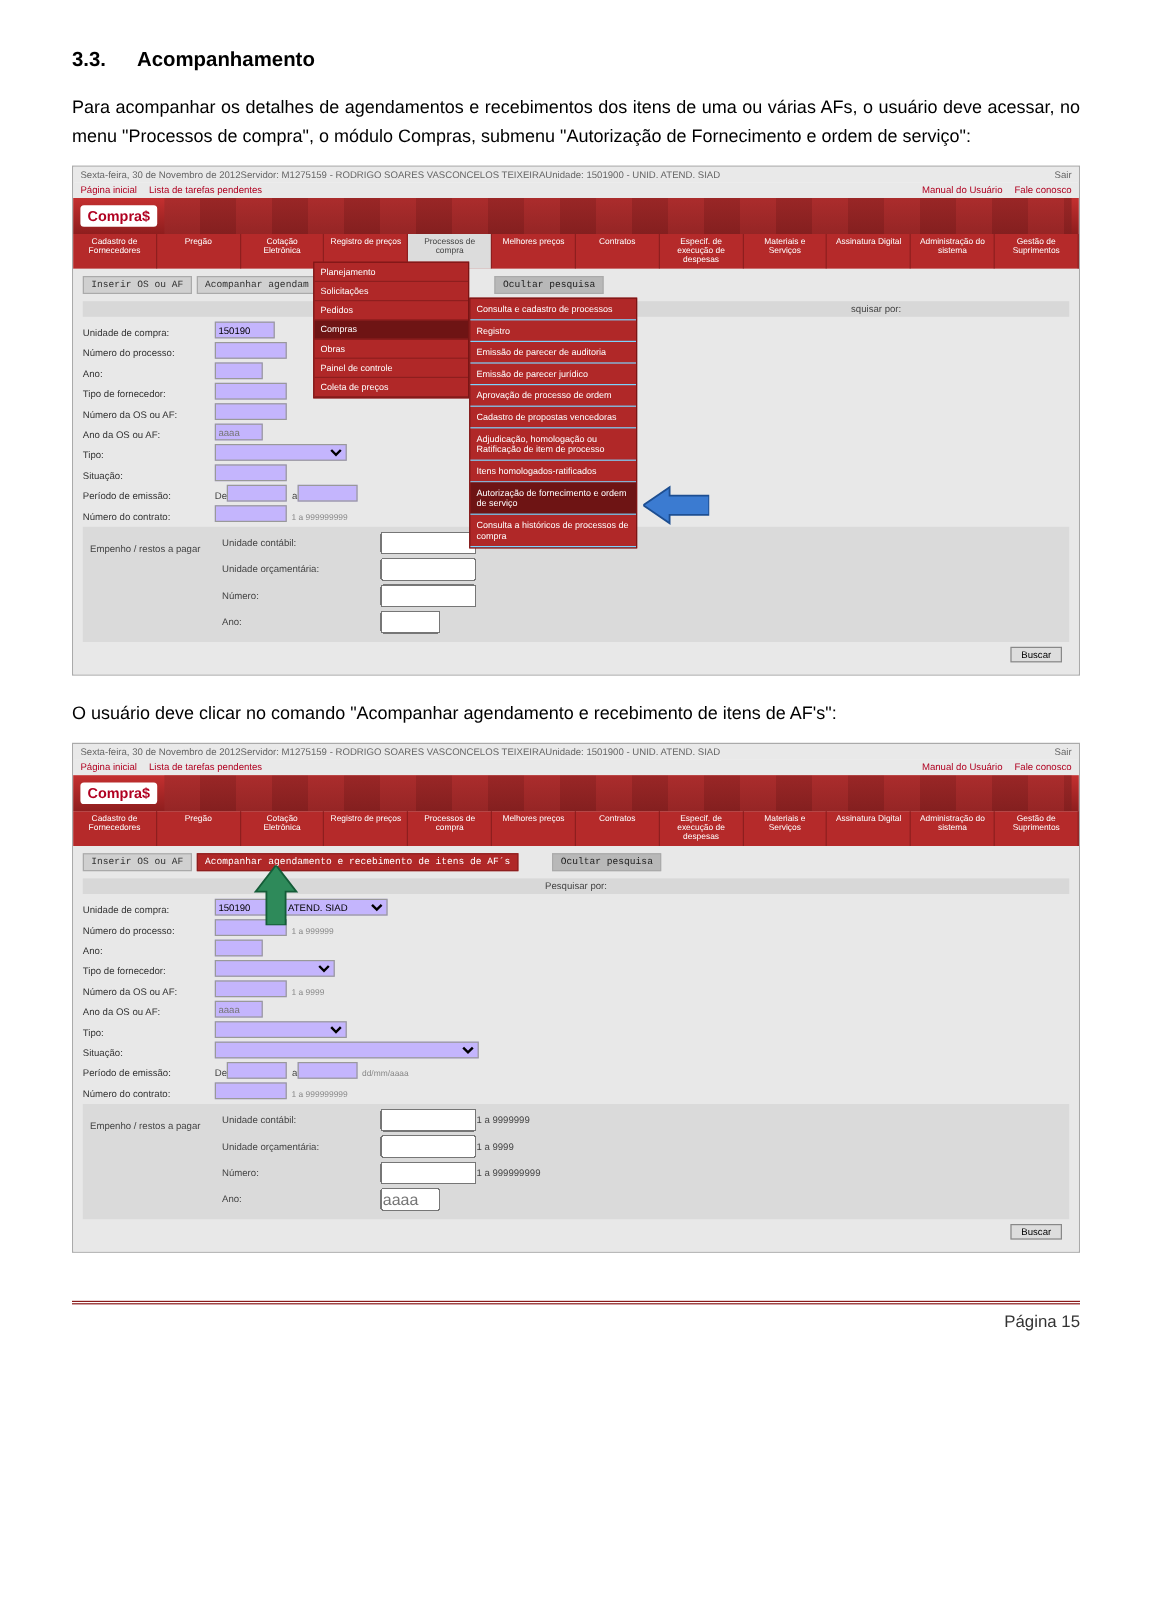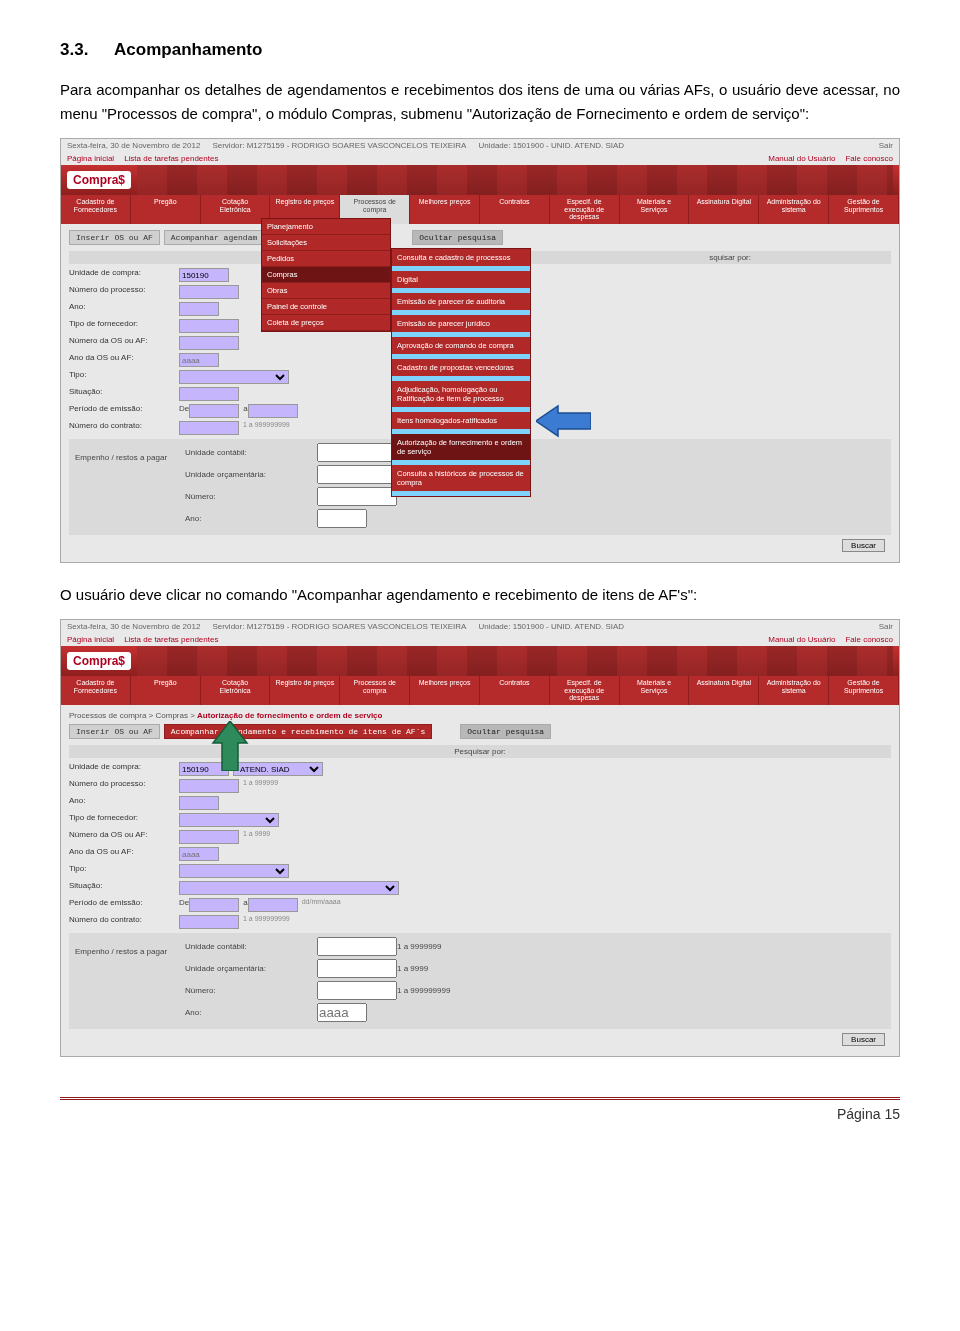--- a/index.html
+++ b/index.html
@@ -1,47 +1,47 @@
 <!DOCTYPE html>
 <html><head>
 <meta charset="utf-8">
 <style>
   * { box-sizing: border-box; margin: 0; padding: 0; }
   body { font-family: Arial, sans-serif; font-size: 12px; background: #fff; color: #000; width: 960px; margin: 0 auto; padding: 40px 60px 20px; }
   .section-heading { font-family: Arial, sans-serif; font-size: 17px; font-weight: bold; color: #000; margin-bottom: 18px; }
   .section-heading .num { display: inline-block; width: 50px; }
   .body-text { font-size: 15px; line-height: 1.6; margin-bottom: 12px; text-align: justify; }
   .screenshot { border: 1px solid #aaa; margin: 8px 0 20px; background: #f3f3f3; font-size: 9px; color: #444; }
-  .top-bar { background: #e9e9e9; padding: 2px 6px; display: flex; gap: 12px; align-items: center; color: #666; font-size: 8px; }
+  .top-bar { background: #e9e9e9; padding: 2px 6px; display: flex; align-items: center; color: #666; font-size: 8px; }
   .top-bar .spacer { flex: 1; }
   .nav-row { background: #e9e9e9; padding: 2px 6px; display: flex; align-items: center; gap: 10px; font-size: 8px; }
   .nav-row .link { color: #b00020; font-weight: normal; }
   .banner { background: linear-gradient(#c43030, #8e1e1e); height: 30px; display: flex; align-items: center; padding: 0 6px; position: relative; overflow: hidden; }
   .banner .logo { background: #fff; color: #b00020; font-weight: bold; font-size: 12px; padding: 2px 6px; border-radius: 3px; margin-right: 6px; }
   .banner .bg-img { flex: 1; height: 100%; background: repeating-linear-gradient(90deg, #9a2a2a 0 30px, #7d2020 30px 60px); opacity: 0.6; }
   .menu-bar { background: #b52a2a; display: flex; color: #fff; font-size: 7px; }
   .menu-bar .item { padding: 3px 5px; border-right: 1px solid #8e1e1e; text-align: center; line-height: 1.1; flex: 1; }
   .menu-bar .item.active { background: #dcdcdc; color: #444; }
   .content-area { display: flex; position: relative; }
   .form-area { flex: 1; padding: 6px 8px; background: #e8e8e8; }
   .breadcrumb { font-size: 8px; color: #555; margin-bottom: 4px; }
   .breadcrumb strong { color: #b00020; }
   .tab-row { display: flex; gap: 4px; margin-bottom: 6px; align-items: center; }
   .tab { background: #d0d0d0; border: 1px solid #aaa; padding: 2px 6px; font-size: 8px; color: #333; font-family: Liberation Mono, monospace; }
   .tab.red { background: #b02828; color: #fff; border-color: #8e1e1e; }
   .tab.grey { background: #b8b8b8; color: #222; }
   .search-label { background: #d8d8d8; padding: 2px 6px; text-align: center; font-size: 8px; margin-bottom: 4px; }
-  .form-row { display: flex; align-items: flex-start; margin-bottom: 3px; font-size: 8px; }
+  .form-row { display: flex; align-items: flex-end; margin-bottom: 3px; font-size: 8px; }
   .form-row .lbl { width: 110px; color: #333; }
   .form-row input, .form-row select { border: 1px solid #999; background: #c4b5fd; height: 14px; font-size: 8px; margin-right: 4px; padding: 0 2px; }
   .form-row .hint { color: #888; font-size: 7px; }
   .dropdown-overlay { position: absolute; top: -6px; left: 200px; width: 130px; background: #b02828; color: #fff; font-size: 7.5px; border: 1px solid #7a1414; z-index: 10; }
   .dropdown-overlay .d-item { padding: 3px 5px; border-bottom: 1px solid #8e1e1e; }
   .dropdown-overlay2 { position: absolute; top: 24px; left: 330px; width: 140px; background: #b02828; color: #fff; font-size: 7.5px; border: 1px solid #7a1414; z-index: 10; }
-  .dropdown-overlay2 .d-item { padding: 4px 5px; border-bottom: 5px solid #7dd3fc; line-height: 1.2; }
+  .dropdown-overlay2 .d-item { padding: 4px 5px; border-bottom: 1px solid #7dd3fc; line-height: 1.2; }
   .dropdown-overlay2 .d-item.sel { background: #6e1414; }
   .arrow-blue { position: absolute; z-index: 20; }
   .empenho-box { background: #dadada; padding: 4px 6px; margin-top: 4px; display: flex; }
   .empenho-box .lbl { width: 110px; font-size: 8px; padding-top: 10px; }
   .empenho-box .fields { flex: 1; }
   .empenho-box .frow { display: flex; align-items: center; margin-bottom: 3px; font-size: 8px; }
   .empenho-box .frow .sub-lbl { width: 132px; }
   .buscar-row { text-align: right; padding: 4px 6px; }
   .buscar-btn { background: #ddd; border: 1px solid #888; padding: 1px 8px; font-size: 8px; }
   .page-footer { margin-top: 40px; border-top: 3px double #8a1a1a; padding-top: 6px; text-align: right; font-size: 14px; color: #333; }
@@ -173,24 +173,24 @@
       <div class="d-item">Planejamento</div>
       <div class="d-item">Solicitações</div>
       <div class="d-item">Pedidos</div>
       <div class="d-item" style="background:#6e1414">Compras</div>
       <div class="d-item">Obras</div>
       <div class="d-item">Painel de controle</div>
       <div class="d-item">Coleta de preços</div>
     </div>
     <div class="dropdown-overlay2">
       <div class="d-item">Consulta e cadastro de processos</div>
-      <div class="d-item">Digital</div>
+      <div class="d-item">Registro</div>
       <div class="d-item">Emissão de parecer de auditoria</div>
       <div class="d-item">Emissão de parecer jurídico</div>
-      <div class="d-item">Aprovação de comando de compra</div>
+      <div class="d-item">Aprovação de processo de ordem</div>
       <div class="d-item">Cadastro de propostas vencedoras</div>
       <div class="d-item">Adjudicação, homologação ou Ratificação de item de processo</div>
       <div class="d-item">Itens homologados-ratificados</div>
       <div class="d-item sel">Autorização de fornecimento e ordem de serviço</div>
       <div class="d-item">Consulta a históricos de processos de compra</div>
     </div>
 
     <svg class="arrow-blue" style="top:180px; left:475px;" width="55" height="34" viewBox="0 0 55 34">
       <polygon points="0,17 22,2 22,9 55,9 55,25 22,25 22,32" fill="#3b7bd1" stroke="#1d4e91" stroke-width="1.5"></polygon>
     </svg>
@@ -228,23 +228,20 @@
     <div class="item">Contratos</div>
     <div class="item">Especif. de execução de despesas</div>
     <div class="item">Materiais e Serviços</div>
     <div class="item">Assinatura Digital</div>
     <div class="item">Administração do sistema</div>
     <div class="item">Gestão de Suprimentos</div>
   </div>
 
   <div class="content-area">
     <div class="form-area">
-      <div class="breadcrumb">
-        <span>Processos de compra &gt; Compras &gt; </span><strong>Autorização de fornecimento e ordem de serviço</strong>
-      </div>
       <div class="tab-row">
         <span class="tab">Inserir OS ou AF</span>
         <span class="tab red">Acompanhar agendamento e recebimento de itens de AF´s</span>
         <span style="width:20px"></span>
         <span class="tab grey">Ocultar pesquisa</span>
       </div>
       <div class="search-label">Pesquisar por:</div>
 
       <div class="form-row">
           <span class="lbl">Unidade de compra:</span>

